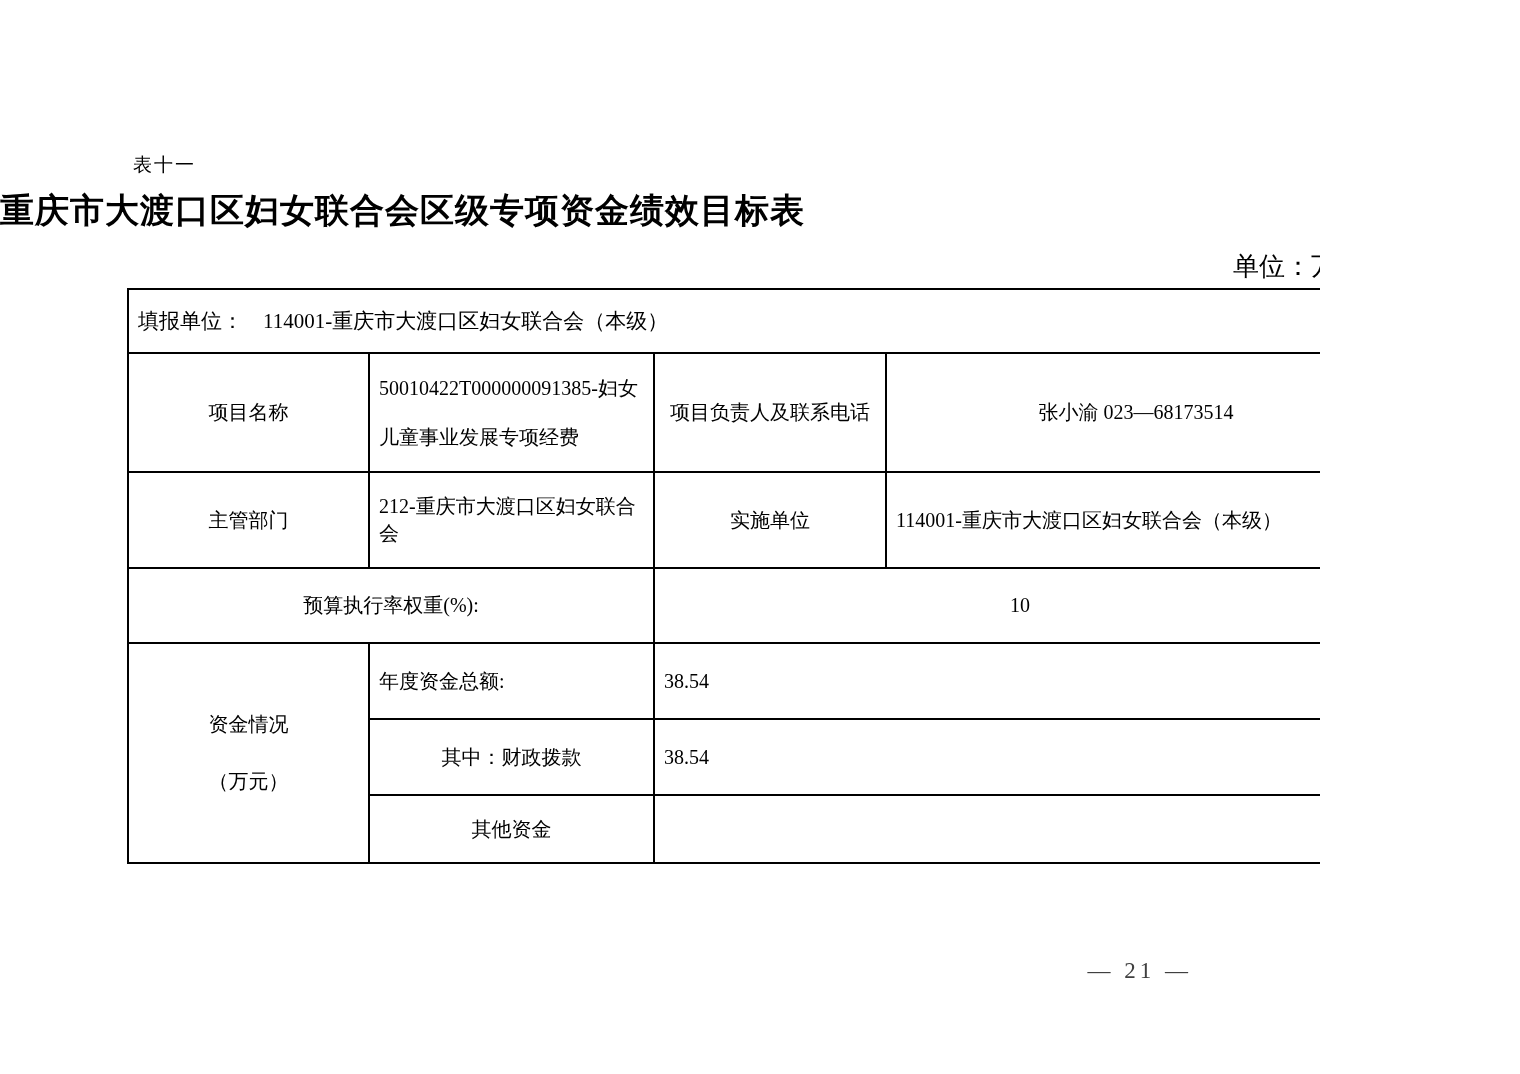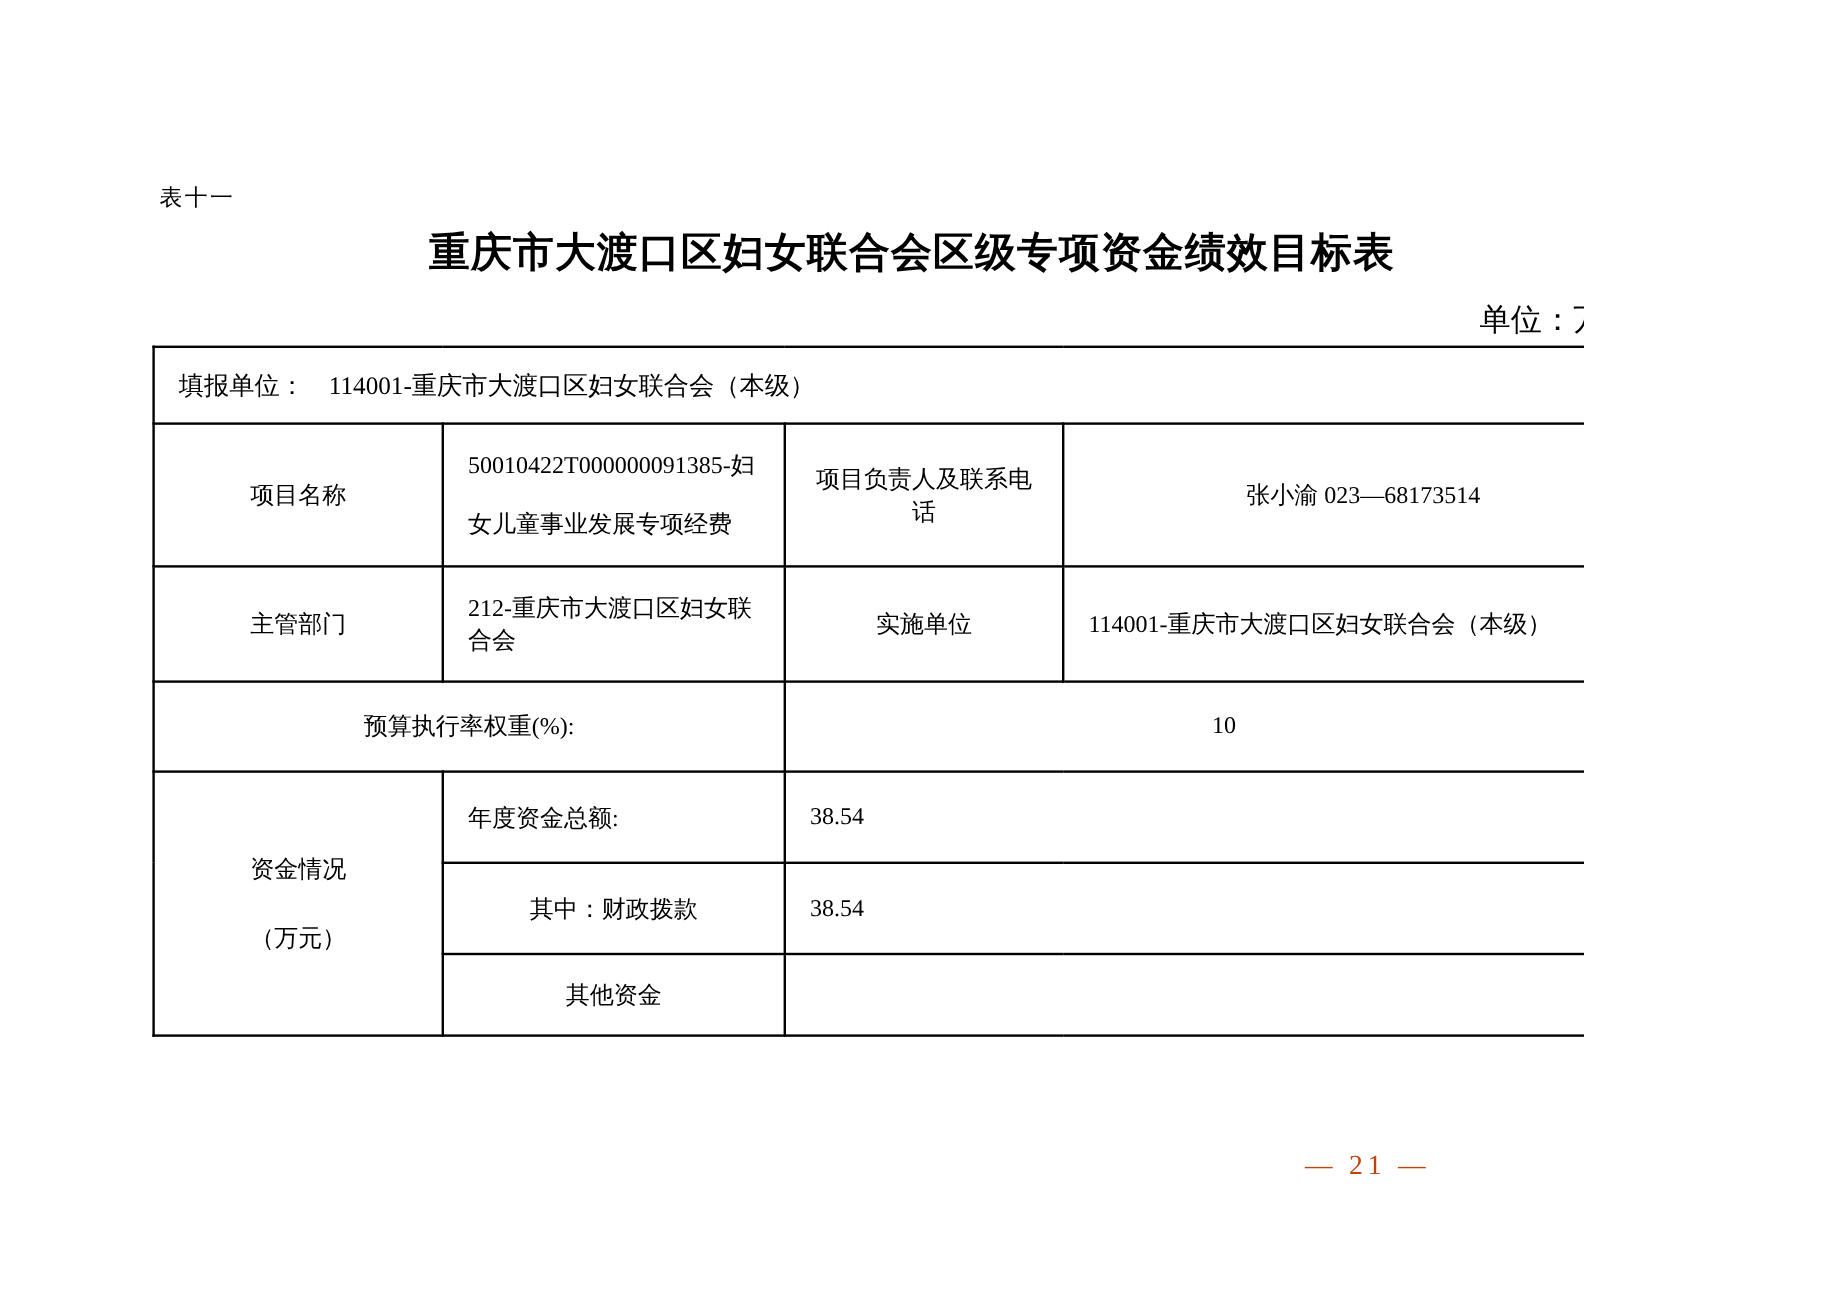--- a/index.html
+++ b/index.html
@@ -25,21 +25,20 @@
     left: 133px;
     top: 152px;
     font-size: 19px;
     letter-spacing: 2px;
   }
   .doc-title {
     position: absolute;
     left: 0;
     top: 188px;
     width: 1520px;
-    text-align: center;
     font-size: 34px;
     font-weight: bold;
     letter-spacing: 1px;
   }
   .unit-note {
     position: absolute;
     left: 127px;
     top: 249px;
     width: 1258px;
     box-sizing: border-box;
@@ -51,21 +50,21 @@
     position: absolute;
     left: 127px;
     top: 288px;
     width: 1258px;
     border-collapse: collapse;
     table-layout: fixed;
     font-size: 20px;
   }
   table.report td {
     border: 2px solid #000000;
-    padding: 2px 20px;
+    padding: 2px 9px;
     vertical-align: middle;
     overflow: hidden;
   }
   col.c1 { width: 241px; }
   col.c2 { width: 285px; }
   col.c3 { width: 232px; }
   col.c4 { width: 500px; }
   tr.r1 { height: 64px; }
   tr.r2 { height: 119px; }
   tr.r3 { height: 96px; }
@@ -79,21 +78,21 @@
   .cell-reporting-unit { font-size: 21px; padding-left: 6px; }
   .ru-value { margin-left: 20px; }
   .wrap2 { line-height: 2.45; padding-left: 4px; padding-right: 2px; }
   .tight { padding-left: 2px; padding-right: 2px; }
   .funds-label-line2 { margin-top: 30px; }
   .page-number {
     position: absolute;
     top: 958px;
     right: 128px;
     font-size: 23px;
-    color: #c2410c;
+    color: #404040;
     letter-spacing: 4px;
   }
 </style>
 </head>
 <body>
 
 <div class="page">
 
   <div class="table-tag">表十一</div>
 

